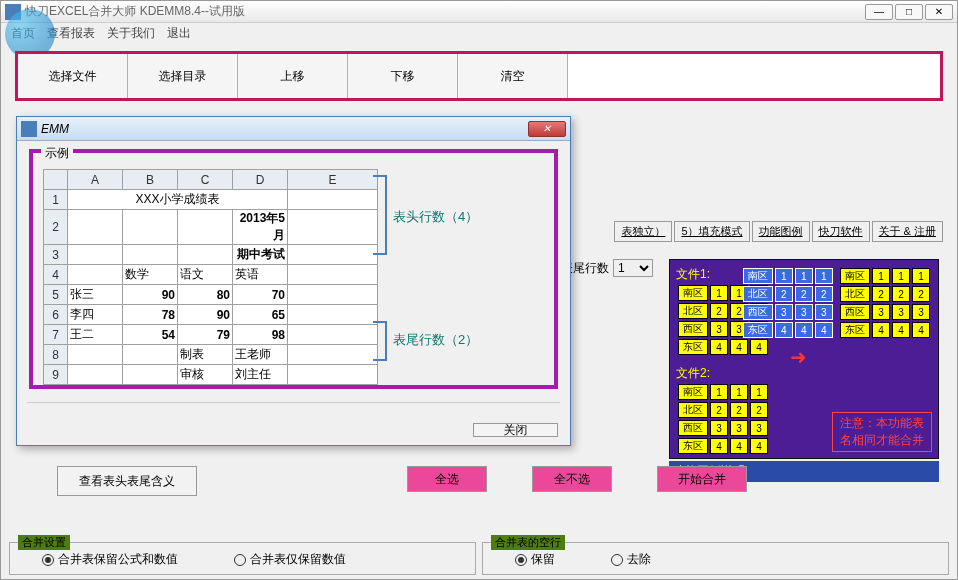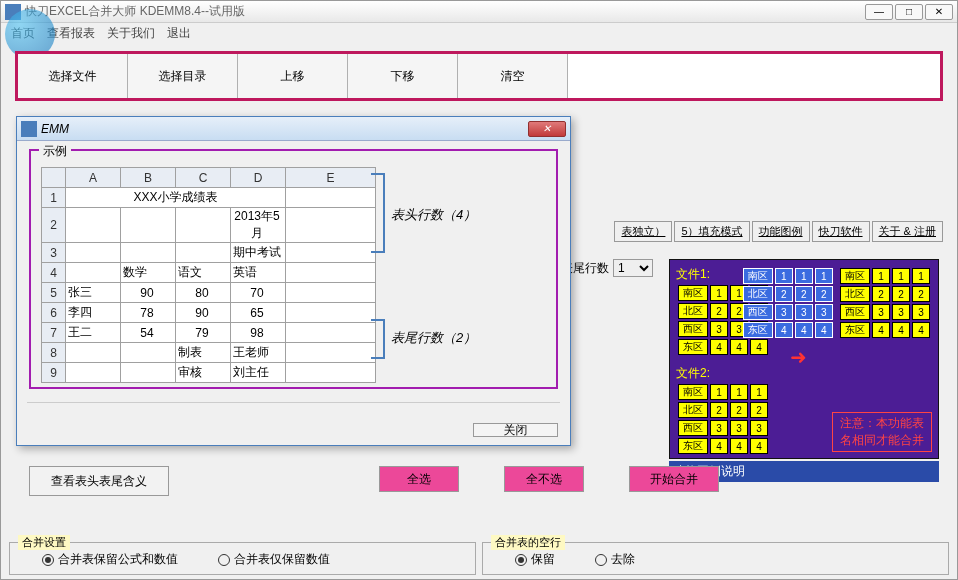--- a/index.html
+++ b/index.html
@@ -28,52 +28,52 @@
 .mid-row { position: absolute; top: 258px; left: 560px; display: flex; align-items: center; gap: 4px; }
 .select-small { width: 40px; height: 18px; border: 1px solid #999; }
 
 .illus-panel { position: absolute; top: 258px; right: 18px; width: 270px; height: 200px; background: #4c1d95; border: 1px solid #111; padding: 6px; color: #ff0; font-size: 11px; }
 .illus-panel .mini-table { display: inline-block; }
 .mini-table td { border: 1px solid #000; width: 18px; height: 14px; text-align: center; background: #ff0; color: #000; font-size: 10px; }
 .mini-table td.name { width: 30px; }
 .mini-table.blue td { background: #3a6be0; color: #fff; border: 1px solid #fff; }
 .illus-caption { position: absolute; top: 460px; right: 18px; width: 270px; background: #2a4ba8; color: #fff; padding: 2px 4px; }
 
-.lower-btns { position: absolute; top: 465px; left: 28px; display: flex; gap: 45px; }
+.lower-btns { position: absolute; top: 465px; left: 56px; display: flex; gap: 45px; }
 .big-btn { width: 140px; height: 30px; border: 1px solid #999; background: #f2f2f2; cursor: pointer; display: flex; align-items: center; justify-content: center; }
 .small-btn { width: 80px; height: 26px; border: 1px solid #999; background: #ec4899; cursor: pointer; display: flex; align-items: center; justify-content: center; }
 
 .bottom-groups { position: absolute; bottom: 4px; left: 8px; right: 8px; display: flex; gap: 6px; }
 .group-box { border: 1px solid #aaa; padding: 8px 12px 6px; position: relative; flex: 1; }
-.group-box .legend { position: absolute; top: -8px; left: 8px; background: #fef9c3; padding: 0 4px; font-size: 11px; }
-.radio-row { display: flex; gap: 40px; padding-left: 20px; }
+.group-box .legend { position: absolute; top: -8px; left: 8px; background: #4d7c0f; padding: 0 4px; font-size: 11px; }
+.radio-row { display: flex; gap: 56px; padding-left: 20px; }
 .radio-item { display: flex; align-items: center; gap: 4px; cursor: pointer; }
 .radio-dot { width: 12px; height: 12px; border: 1px solid #333; border-radius: 50%; display: inline-block; position: relative; }
 .radio-dot.checked::after { content: ''; position: absolute; top: 2px; left: 2px; width: 6px; height: 6px; background: #333; border-radius: 50%; }
 
 
 .modal { position: absolute; top: 115px; left: 15px; width: 555px; height: 330px; background: #f0f0f0; border: 1px solid #4a7ebb; box-shadow: 3px 3px 8px rgba(0,0,0,0.3); z-index: 100; }
 .modal-titlebar { height: 24px; background: linear-gradient(#e6eff9,#c8ddf2); display: flex; align-items: center; padding: 0 4px; border-bottom: 1px solid #9ac; font-style: italic; }
 .modal-titlebar .icon { width: 16px; height: 16px; background: #4a7ebb; margin-right: 4px; }
 .modal-close { width: 38px; height: 16px; background: linear-gradient(#e07a7a,#c13a3a); border: 1px solid #913030; border-radius: 2px; display: flex; align-items: center; justify-content: center; cursor: pointer; color: #fff; font-size: 10px; }
 .modal-body { padding: 8px 12px; }
-.example-group { border: 2px solid #a21caf; padding: 16px 10px 10px; position: relative; }
+.example-group { border: 4px solid #a21caf; padding: 16px 10px 10px; position: relative; }
 .example-group .legend { position: absolute; top: -8px; left: 8px; background: #f0f0f0; padding: 0 4px; }
 
 .excel-tbl { border-collapse: collapse; background: #fff; }
 .excel-tbl td, .excel-tbl th { border: 1px solid #a0a0a0; height: 20px; font-size: 12px; text-align: center; }
 .excel-tbl th { background: #e8edf4; color: #333; font-weight: normal; }
 .excel-tbl .rowhdr { background: #e8edf4; width: 24px; color: #333; }
 .excel-tbl .corner { background: #e8edf4; width: 24px; }
 .col-A { width: 55px; } .col-B { width: 55px; } .col-C { width: 55px; } .col-D { width: 55px; } .col-E { width: 90px; }
 .excel-tbl td.ta-left { text-align: left; padding-left: 2px; }
-.excel-tbl td.ta-right { padding-right: 2px; }
+.excel-tbl td.ta-right { text-align: right; padding-right: 2px; font-weight: bold; }
 
 .bracket { position: absolute; border: 2px solid #4a7ebb; border-left: none; width: 14px; }
-.annot { position: absolute; color: #000000; font-size: 13px; font-style: italic; }
+.annot { position: absolute; color: #0f766e; font-size: 13px; }
 
 .modal-footer { position: absolute; bottom: 8px; right: 12px; }
 .modal-footer .close-btn { width: 85px; height: 14px; border: 1px solid #999; background: #f4f4f4; cursor: pointer; display: flex; align-items: center; justify-content: center; }
 
 .hr-sep { position: absolute; bottom: 42px; left: 10px; right: 10px; border-top: 1px solid #ccc; }
 </style>
 </head>
 <body>
 
 <div class="main-window">

